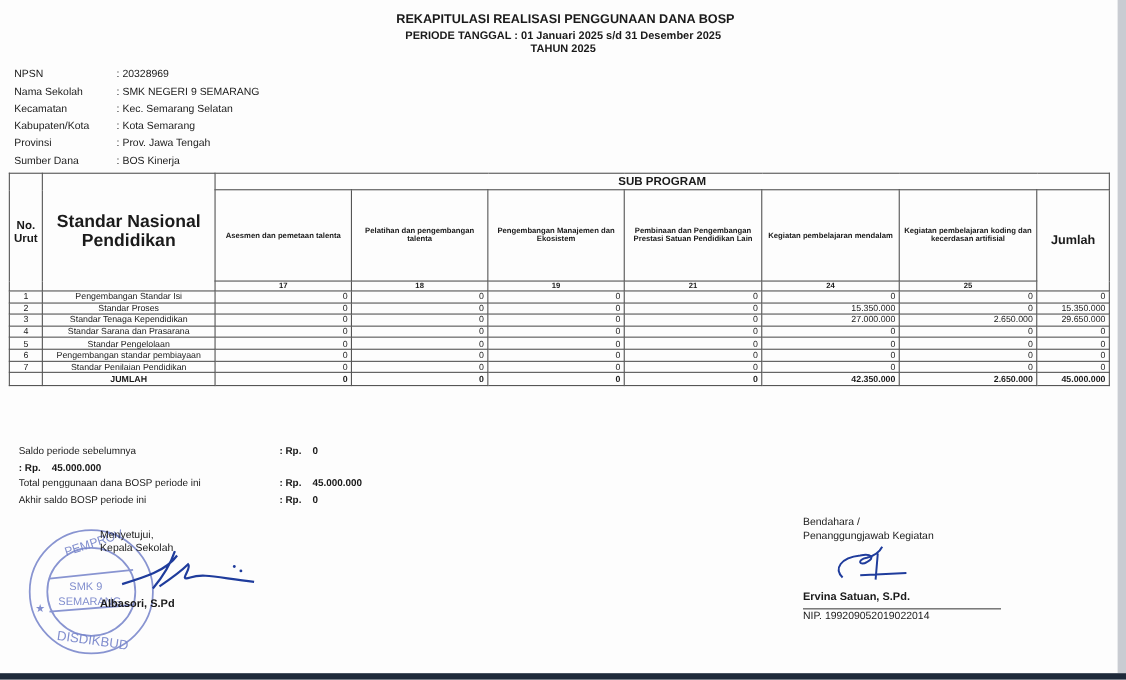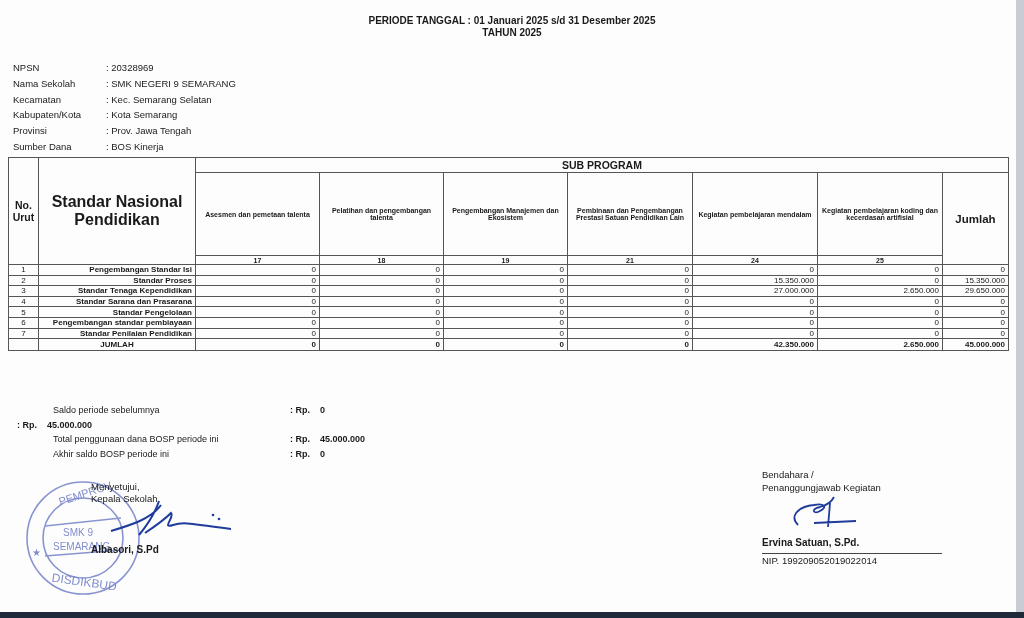--- a/index.html
+++ b/index.html
@@ -21,41 +21,42 @@
   table.rekap { position:absolute; left:8px; top:157px; border-collapse:collapse; font-size:8px; table-layout:fixed; }
   table.rekap td, table.rekap th { border:1px solid #555; padding:0 3px; }
   .h-no { width:23px; text-align:center; font-weight:bold; font-size:10.5px; }
   .h-std { width:150px; text-align:center; font-weight:bold; font-size:16px; }
   .h-sub { text-align:center; font-weight:bold; font-size:10.5px; height:14px; }
   .h-col { text-align:center; font-weight:bold; font-size:7px; height:82px; }
   .h-jml { width:59px; text-align:center; font-weight:bold; font-size:11.5px; }
   .h-num { text-align:center; font-weight:bold; font-size:7px; height:8px; }
   td.num { text-align:right; height:9.6px; font-size:8px; line-height:9px; }
   td.idx { text-align:center; }
-  td.name { text-align:right;font-weight:bold; }
+  td.name { text-align:center; }
   tr.total td { font-weight:bold; height:11px; }
 
   .summary { position:absolute; top:405px; left:17px; font-size:9px; }
   .summary .row { display:flex; height:14.5px; }
-  .summary .lbl { width:237px;margin-left:36px; }
+  .summary .lbl { width:237px; }
   .summary .rp { font-weight:bold; width:30px; }
   .summary .amt { font-weight:bold; }
 
   .sig { position:absolute; font-size:9.5px; }
   .sig .bold { font-weight:bold; }
   .sig .line { border-top:1px solid #444; }
   .stamp { position:absolute; left:23px; top:478px; width:122px; height:118px; }
 </style>
 </head>
 <body>
 
 <div class="right-band"></div>
 <div class="bottom-bar"></div>
 
 <div class="title">
+  <div class="t1">REKAPITULASI REALISASI PENGGUNAAN DANA BOSP</div>
   <div class="t2">PERIODE TANGGAL : 01 Januari 2025 s/d 31 Desember 2025</div>
   <div class="t3">TAHUN 2025</div>
 </div>
 
 <div class="info">
   <div class="row">
       <span class="lbl">NPSN</span>
       <span class="val">: 20328969</span>
     </div>
   <div class="row">
@@ -249,21 +250,21 @@
   <div>Menyetujui,</div>
   <div style="margin-top:1px">Kepala Sekolah</div>
   <svg style="position:absolute; left:10px; top:14px; width:140px; height:46px;" viewBox="0 0 140 46">
     <path d="M10 36 C 30 30, 50 24, 60 10 M38 40 C 48 28, 54 18, 58 6 M44 38 C 56 30, 64 24, 70 18 C 74 22, 60 34, 72 30 C 84 26, 96 30, 130 34" fill="none" stroke="#1f3c9c" stroke-width="2"></path>
     <circle cx="112" cy="20" r="1.3" fill="#1f3c9c"></circle>
       <circle cx="118" cy="24" r="1.3" fill="#1f3c9c"></circle>
   </svg>
   <div class="bold" style="margin-top:40px; font-size:10px;">Albasori, S.Pd</div>
 </div>
 
-<div class="sig" style="left:762px; top:469px;">
+<div class="sig" style="left:730px; top:469px;">
   <div>Bendahara /</div>
   <div style="margin-top:2px">Penanggungjawab Kegiatan</div>
   <svg style="position:absolute; left:22px; top:26px; width:90px; height:40px;" viewBox="0 0 90 40">
     <path d="M14 30 C 6 22, 12 12, 30 10 C 40 8, 44 12, 36 16 C 30 20, 26 14, 36 12 C 44 10, 48 6, 50 2 M46 8 L 44 32 M30 28 L 72 26" fill="none" stroke="#1f3c9c" stroke-width="1.8"></path>
   </svg>
   <div class="bold" style="margin-top:44px; font-size:10px;">Ervina Satuan, S.Pd.</div>
   <div class="line" style="width:180px; margin-top:5px; padding-top:1px;">NIP. 199209052019022014</div>
 </div>
 
 </body></html>

